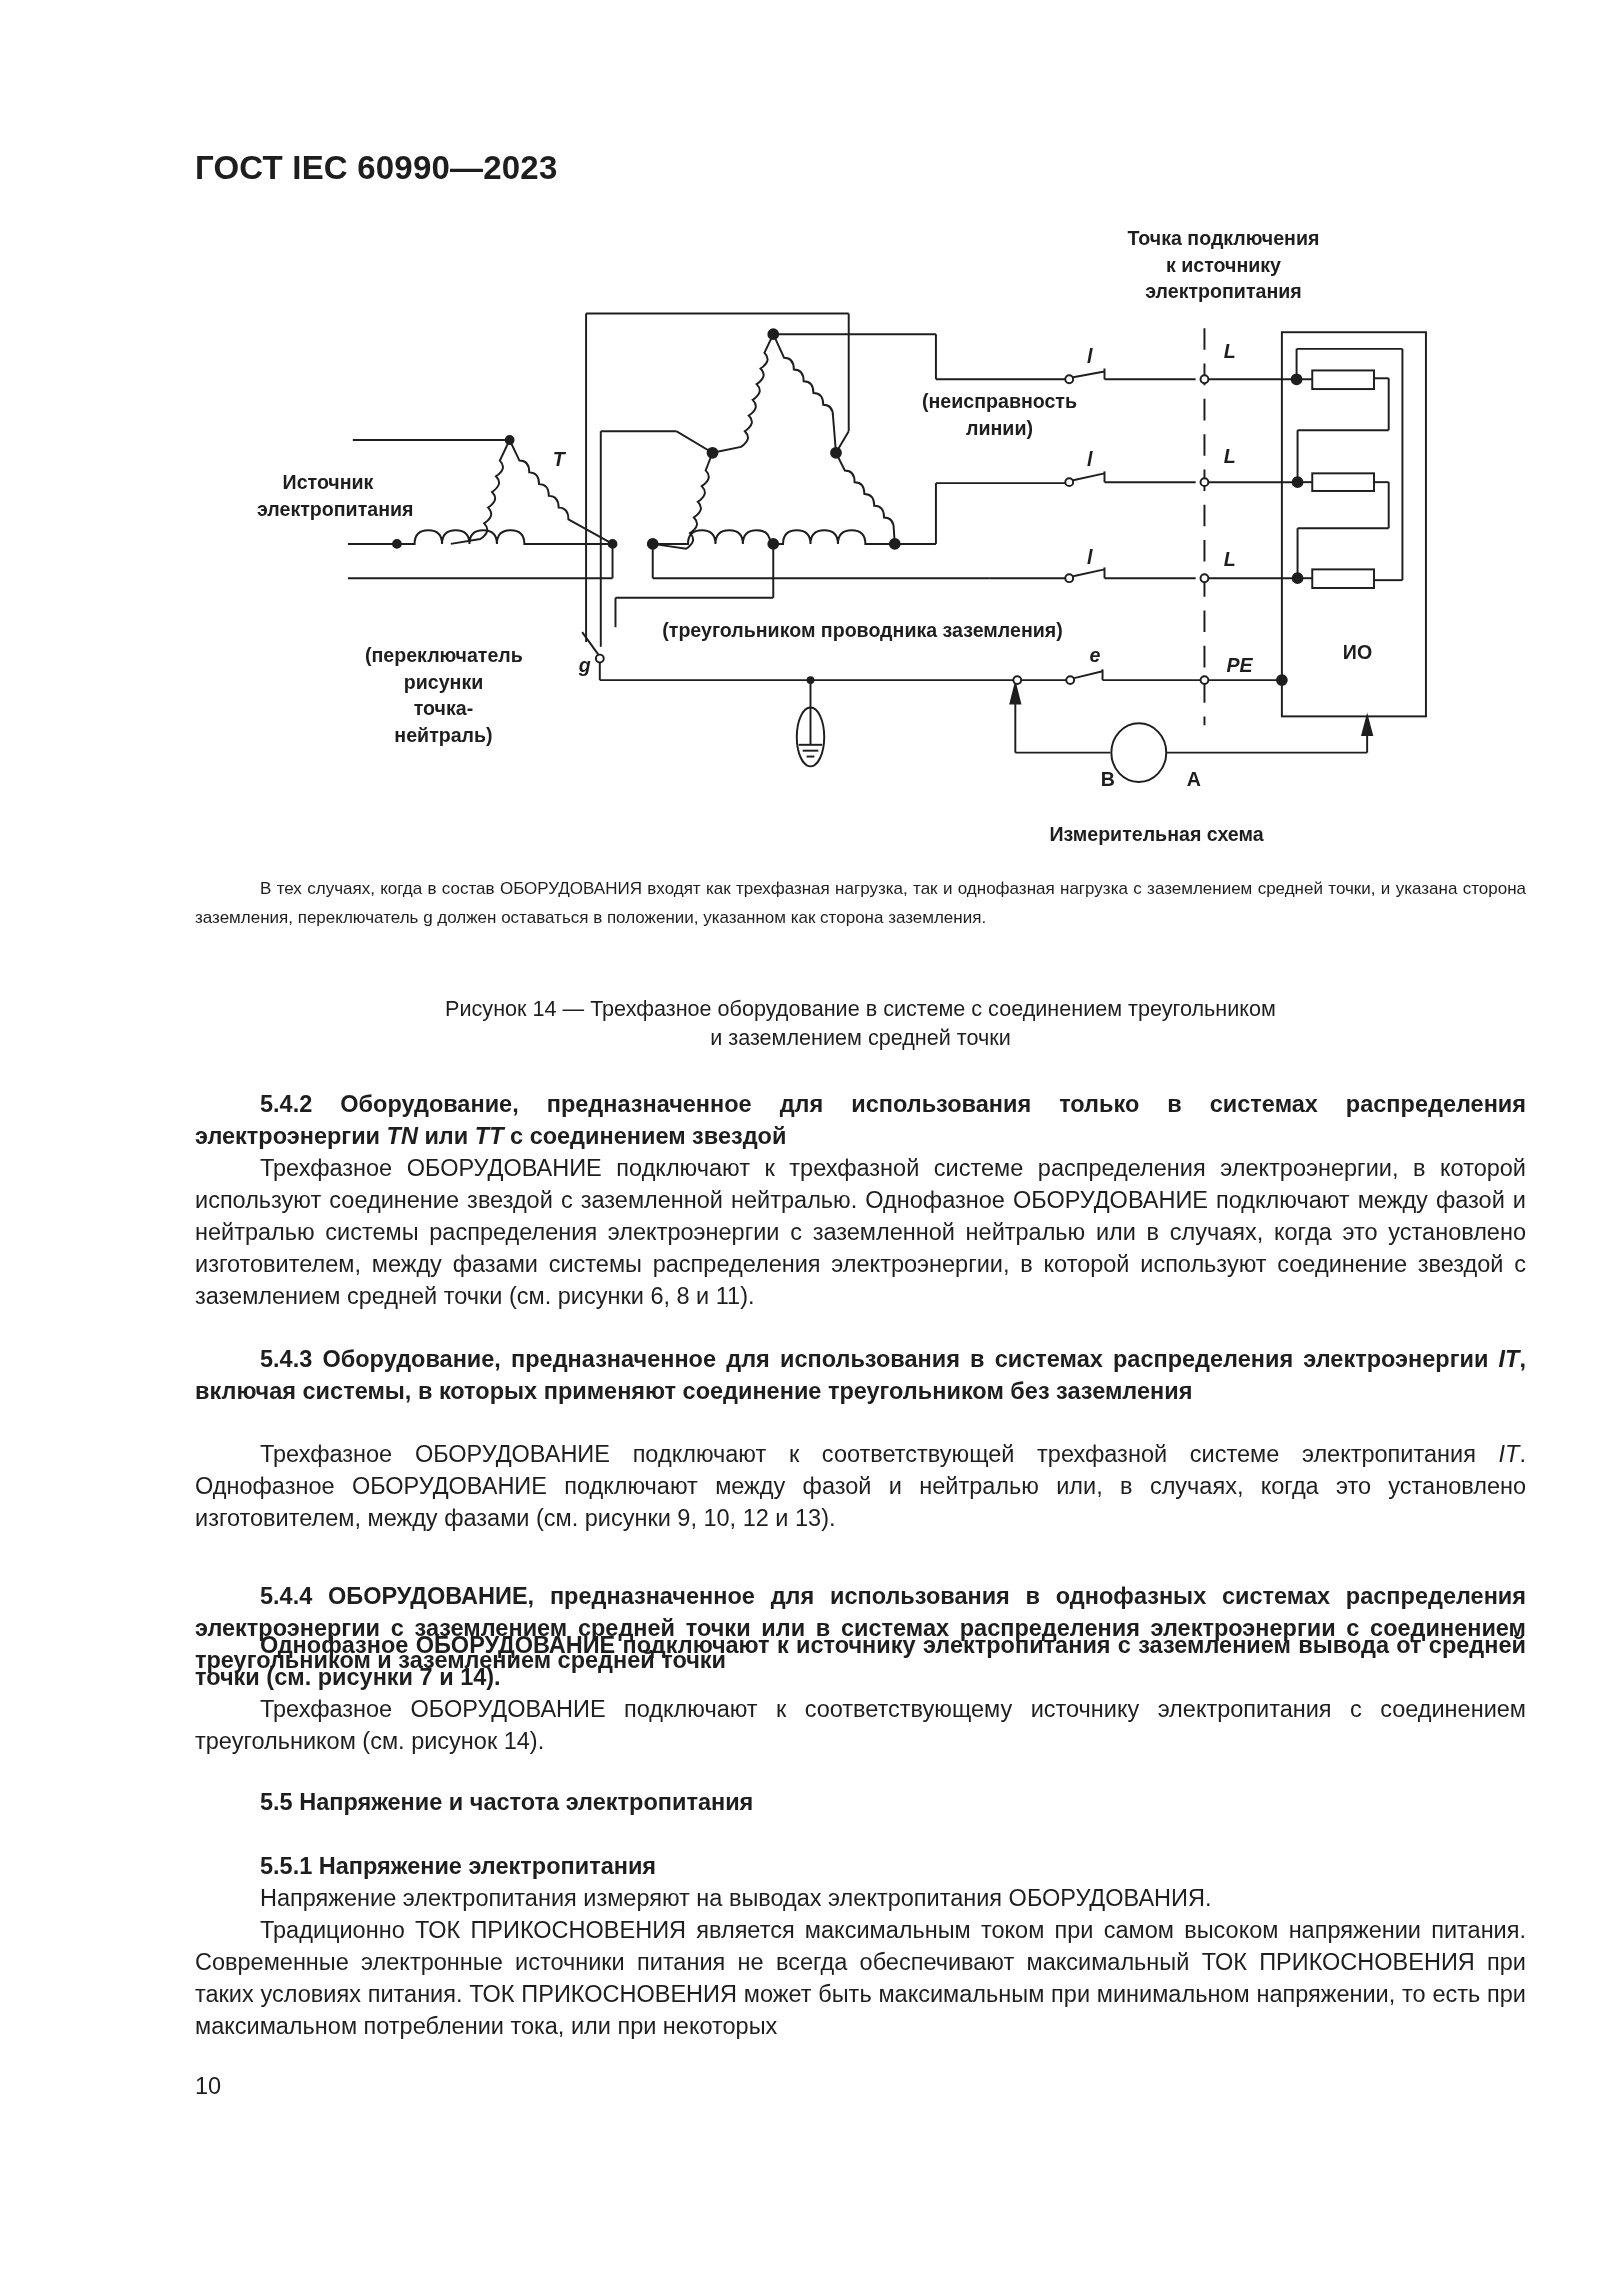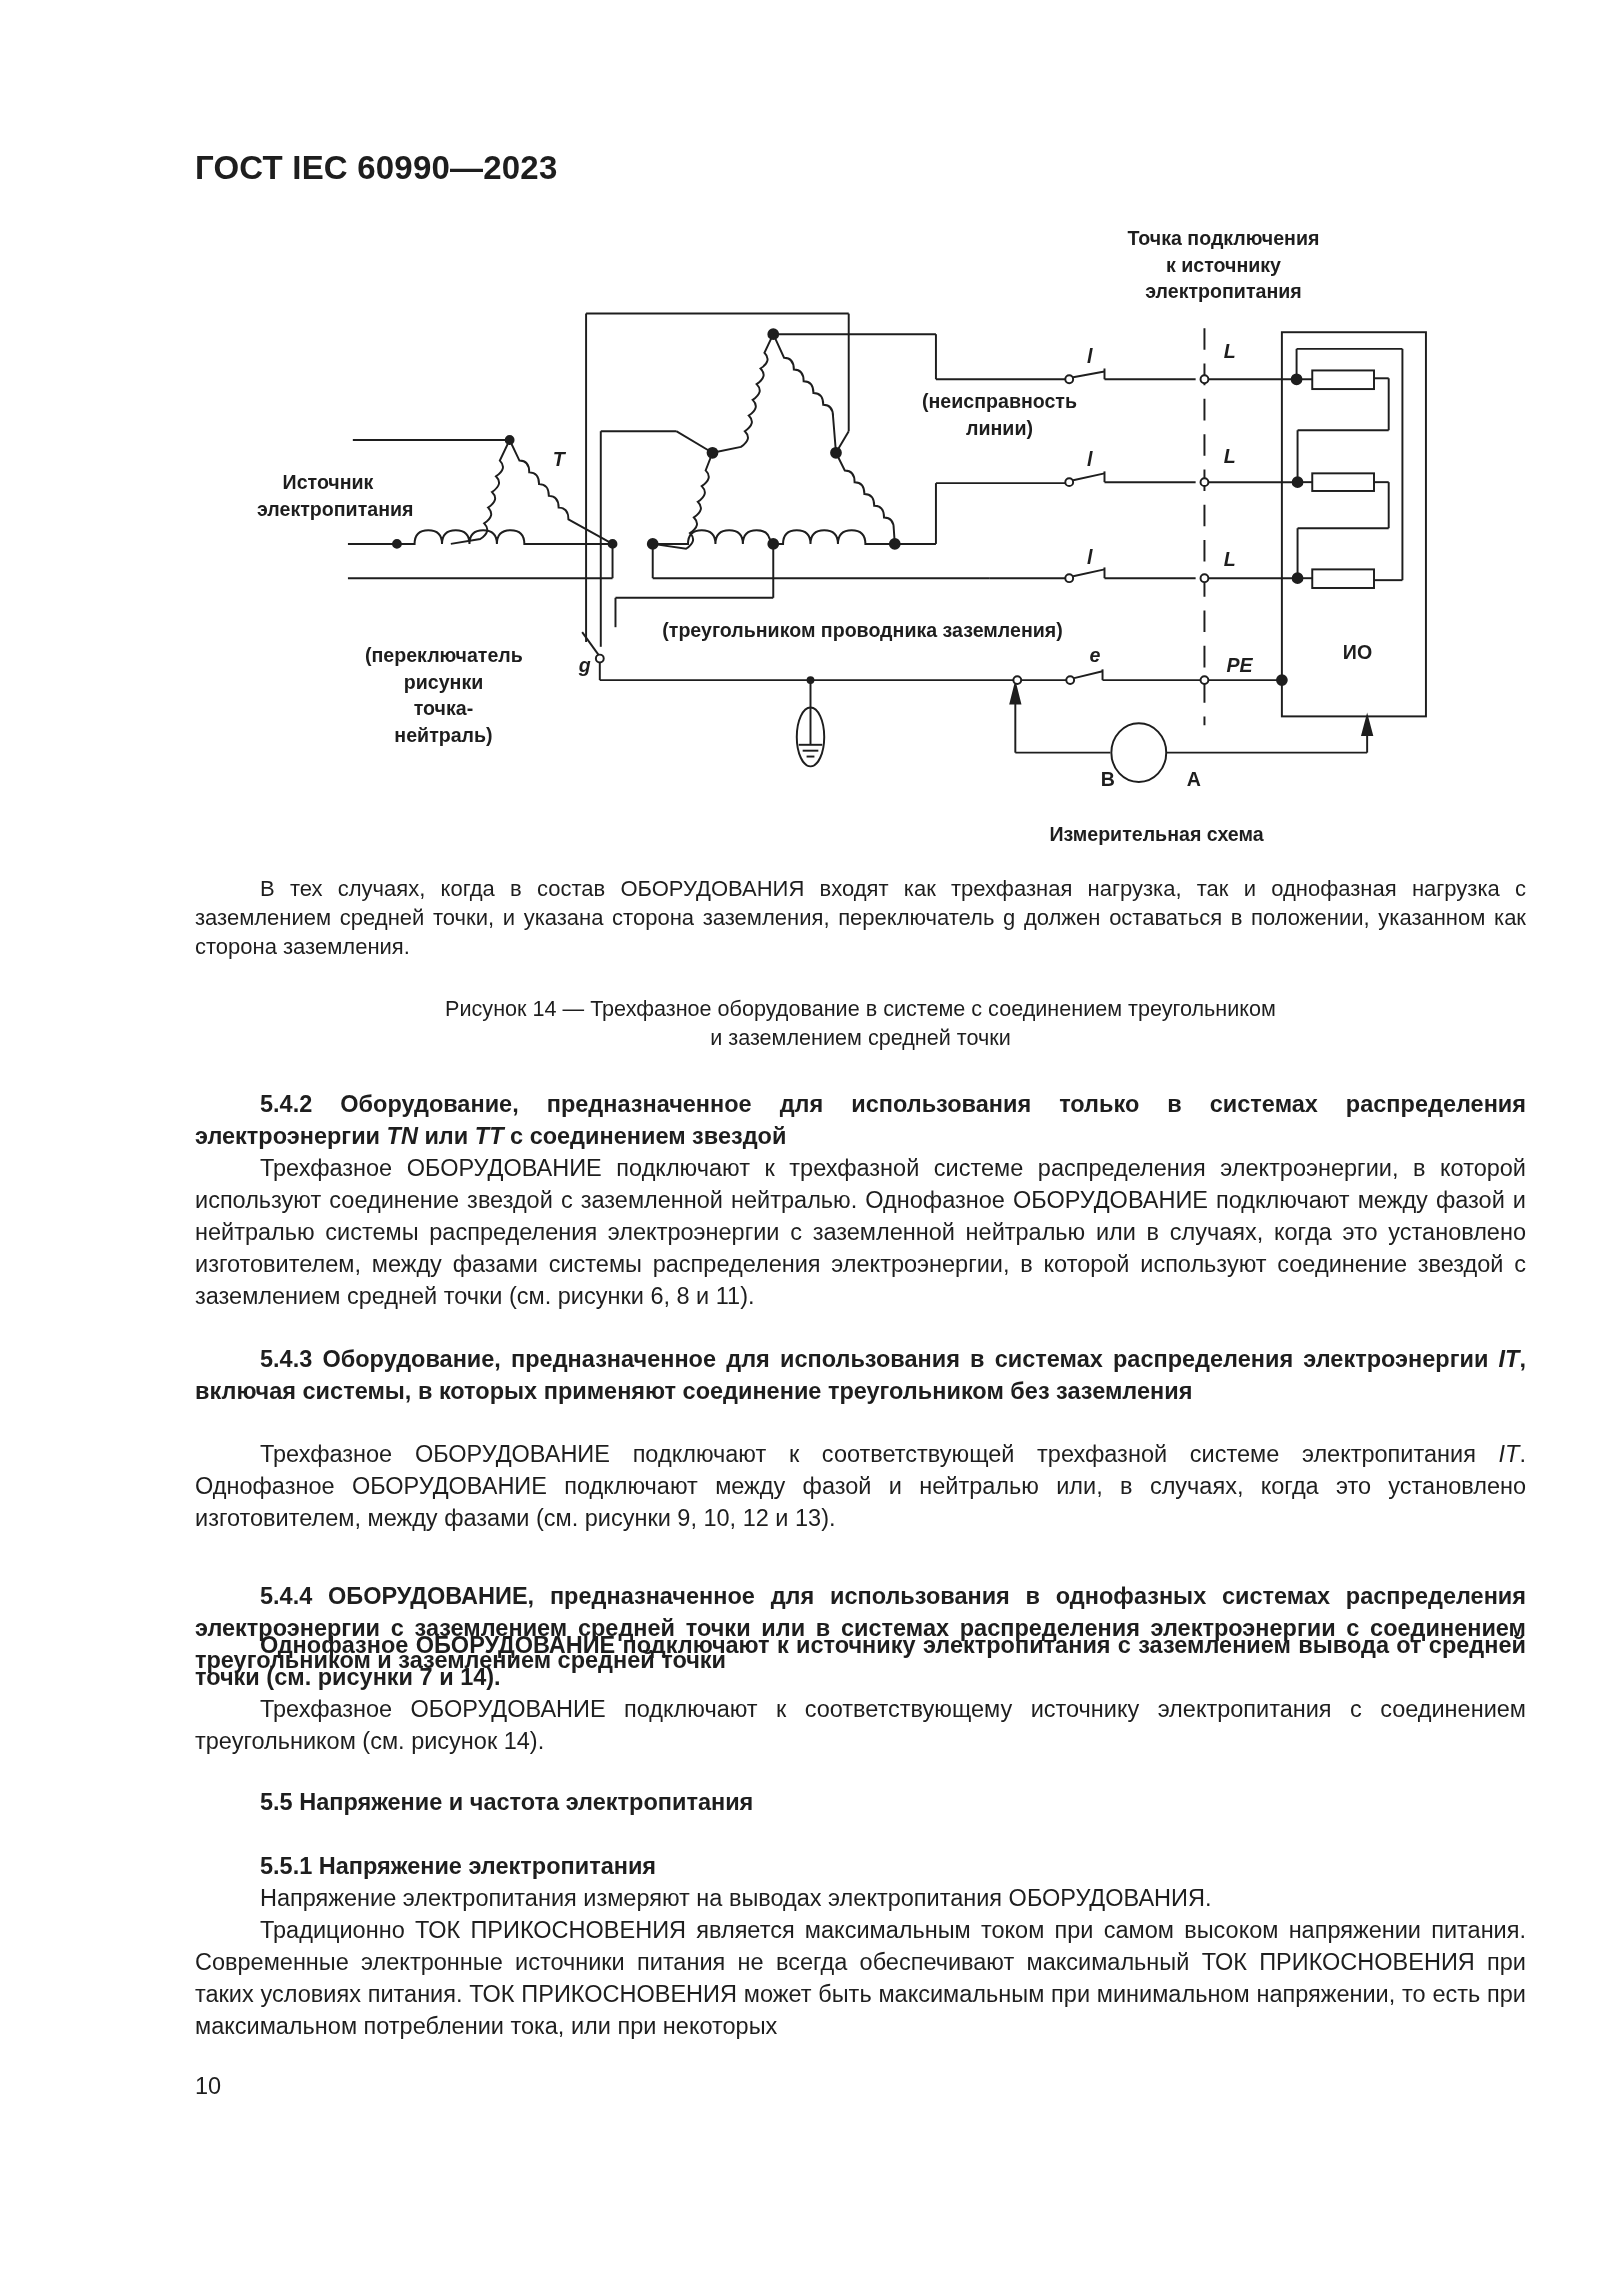--- a/index.html
+++ b/index.html
@@ -7,21 +7,21 @@
          font-family: "Liberation Sans", sans-serif; color: #1e1e1e; }
   .page-header { position: absolute; left: 195px; top: 149px; font-size: 33px; font-weight: bold; letter-spacing: 0.2px; }
   .figure { position: absolute; left: 0; top: 0; width: 1314px; height: 882px; }
   .figure svg { position: absolute; left: 0; top: 0; }
   .dlabel { position: absolute; font-size: 19.6px; font-weight: bold; text-align: center; line-height: 26.5px; color: #1e1e1e; }
   .dlabel.italic { font-style: italic; }
   .para { position: absolute; left: 195px; width: 1331px; font-size: 23.5px; line-height: 32px; text-align: justify; }
   .para .indent { display: inline-block; width: 65px; }
   .para.bold { font-weight: bold; }
   .caption { position: absolute; left: 195px; width: 1331px; top: 994px; font-size: 21.6px; line-height: 29px; text-align: center; }
-  .note { position: absolute; left: 195px; width: 1331px; top: 874px; font-size: 22px; line-height: 29px; text-align: justify; }
+  .note { position: absolute; left: 195px; width: 1331px; top: 874px; font-size: 17px; line-height: 29px; text-align: justify; }
   .pagenum { position: absolute; left: 195px; top: 2073px; font-size: 23.5px; }
   i { font-style: italic; }
 </style>
 </head>
 <body>
 
 <div class="page-header">ГОСТ IEC 60990—2023</div>
 
 <div class="figure">
   <svg width="1621" height="882" viewBox="0 0 1654 900" stroke="#1e1e1e" stroke-width="2" fill="none">

